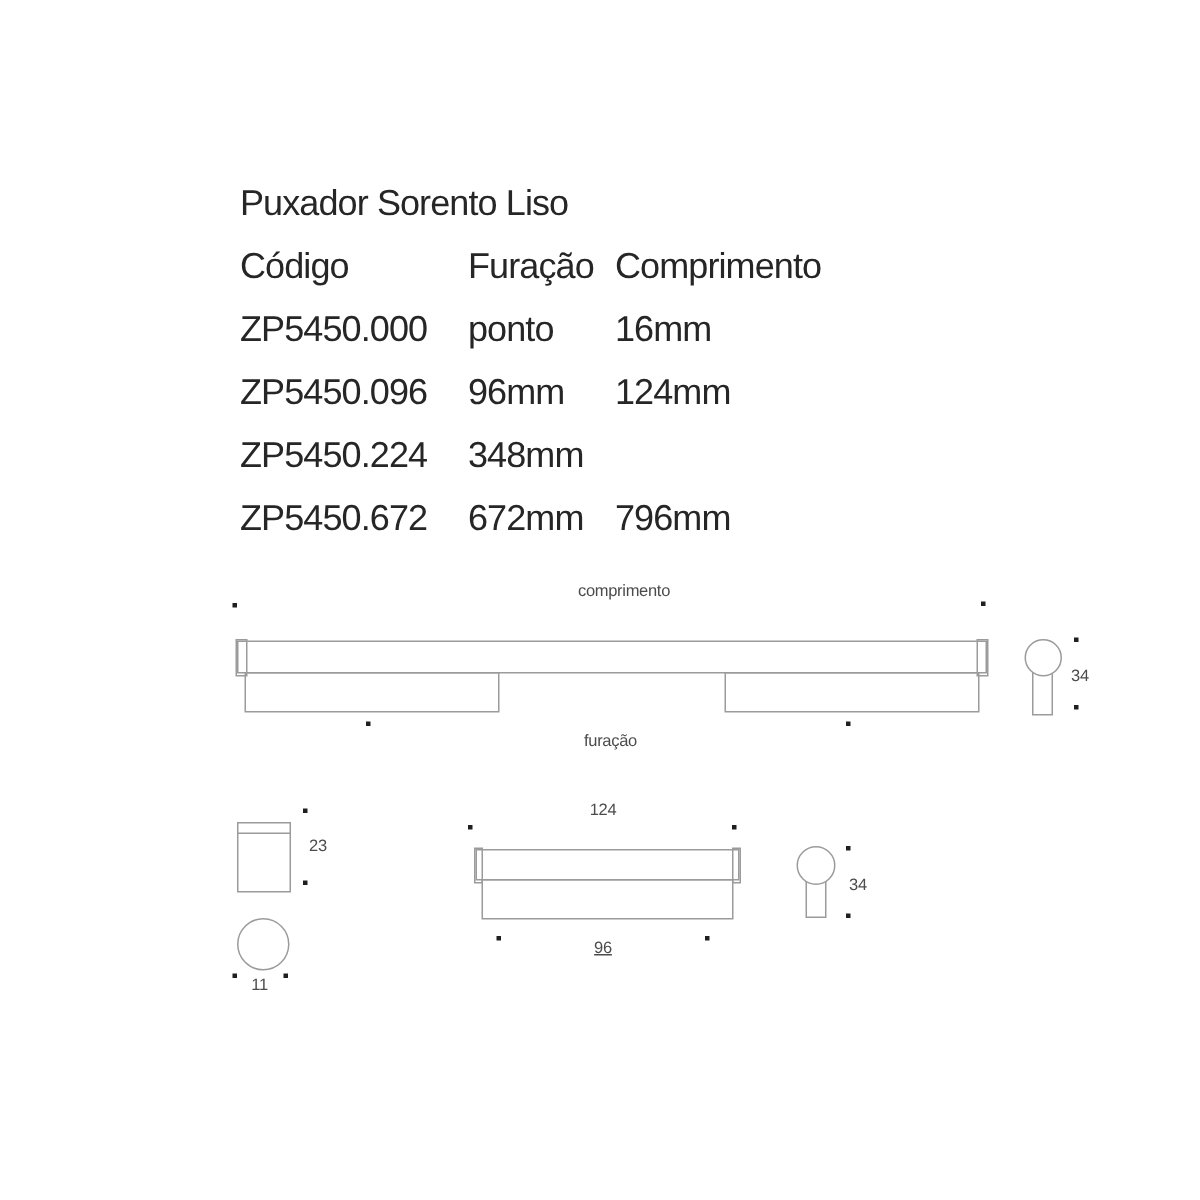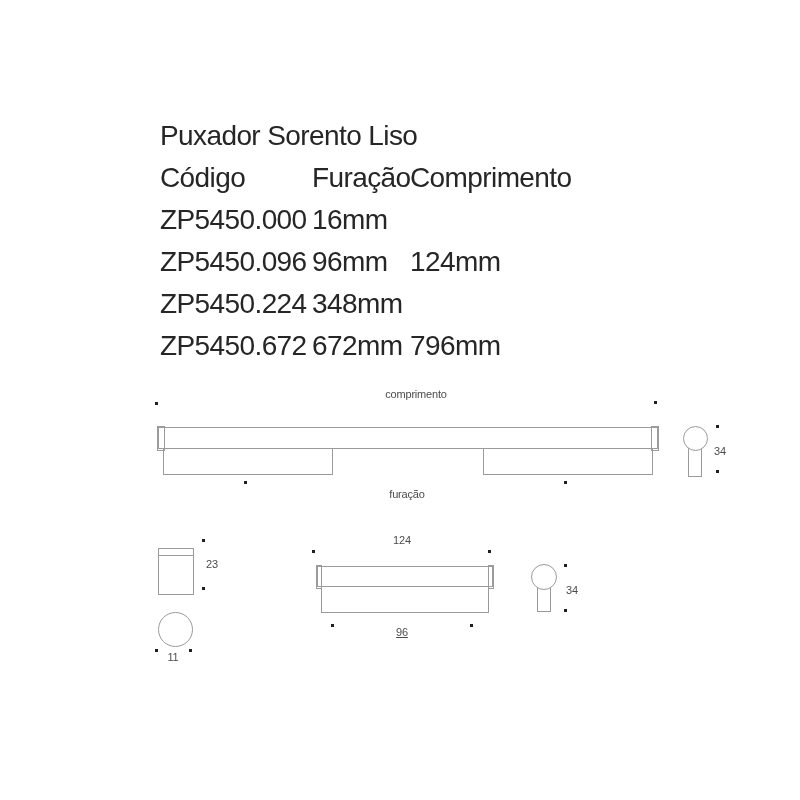--- a/index.html
+++ b/index.html
@@ -13,21 +13,21 @@
     width: 800px; height: 800px;
     background: #ffffff;
     overflow: hidden;
   }
 
   
   .spec-table {
     position: absolute;
     left: 160px; top: 121px;
     color: #262626;
-    font-size: 28px;
+    font-size: 24px;
     line-height: 30px;
     letter-spacing: -0.6px;
     white-space: nowrap;
   }
   .spec-row { display: flex; margin-top: 12px; }
   .col-code  { width: 152px; }
   .col-drill { width: 98px; }
 
   
   .shape {
@@ -65,20 +65,21 @@
 
   <div class="spec-table">
     <div class="spec-title">Puxador Sorento Liso</div>
     <div class="spec-row">
       <span class="col-code">Código</span>
       <span class="col-drill">Furação</span>
       <span class="col-len">Comprimento</span>
     </div>
     <div class="spec-row">
       <span class="col-code">ZP5450.000</span>
+      <span class="col-drill">ponto</span>
       <span class="col-len">16mm</span>
     </div>
     <div class="spec-row">
       <span class="col-code">ZP5450.096</span>
       <span class="col-drill">96mm</span>
       <span class="col-len">124mm</span>
     </div>
     <div class="spec-row">
       <span class="col-code">ZP5450.224</span>
       <span class="col-len">348mm</span>

